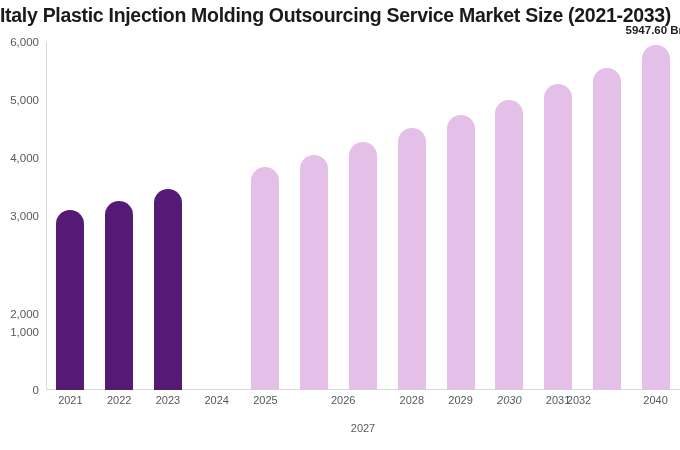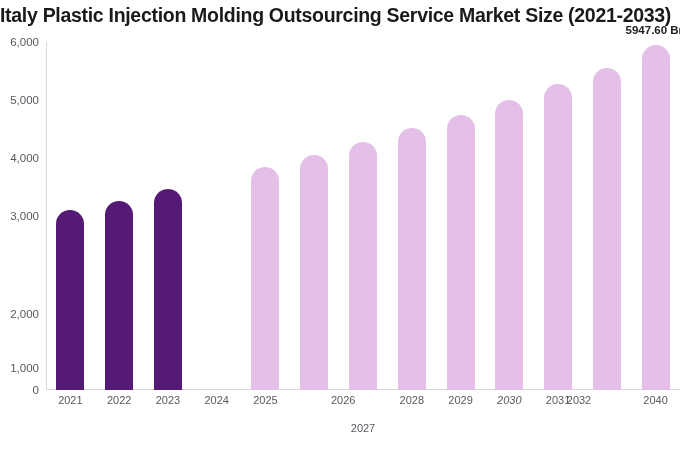--- a/index.html
+++ b/index.html
@@ -161,21 +161,21 @@
         <div class="bar-slot" style="left: 546.825px; width: 28.0423px;">
           <div class="bar" style="height: 322.48px; background: rgb(228, 191, 232); border-radius: 14.0212px 14.0212px 0px 0px;"></div>
         </div>
         <div class="bar-slot" style="left: 595.594px; width: 28.0423px;">
           <div class="bar" style="height: 344.961px; background: rgb(228, 191, 232); border-radius: 14.0212px 14.0212px 0px 0px;"></div>
           <div class="bar-label" style="bottom: 353.961px;">5947.60 Bn</div>
         </div>
       </div>
     <div id="yticks-layer">
         <div class="ytick" style="top: 348px;">0</div>
-        <div class="ytick" style="top: 290px; margin-top: 36px;">1,000</div>
+        <div class="ytick" style="top: 290px;">1,000</div>
         <div class="ytick" style="top: 232px; margin-top: 40px;">2,000</div>
         <div class="ytick" style="top: 174px;">3,000</div>
         <div class="ytick" style="top: 116px;">4,000</div>
         <div class="ytick" style="top: 58px;">5,000</div>
         <div class="ytick" style="top: 0px;">6,000</div>
       </div>
     <div id="xticks-layer">
         <div class="xtick" style="left: 24.3846px; transform: translateX(-50%);">2021</div>
         <div class="xtick" style="left: 73.1538px; transform: translateX(-50%);">2022</div>
         <div class="xtick" style="left: 121.923px; transform: translateX(-50%);">2023</div>

